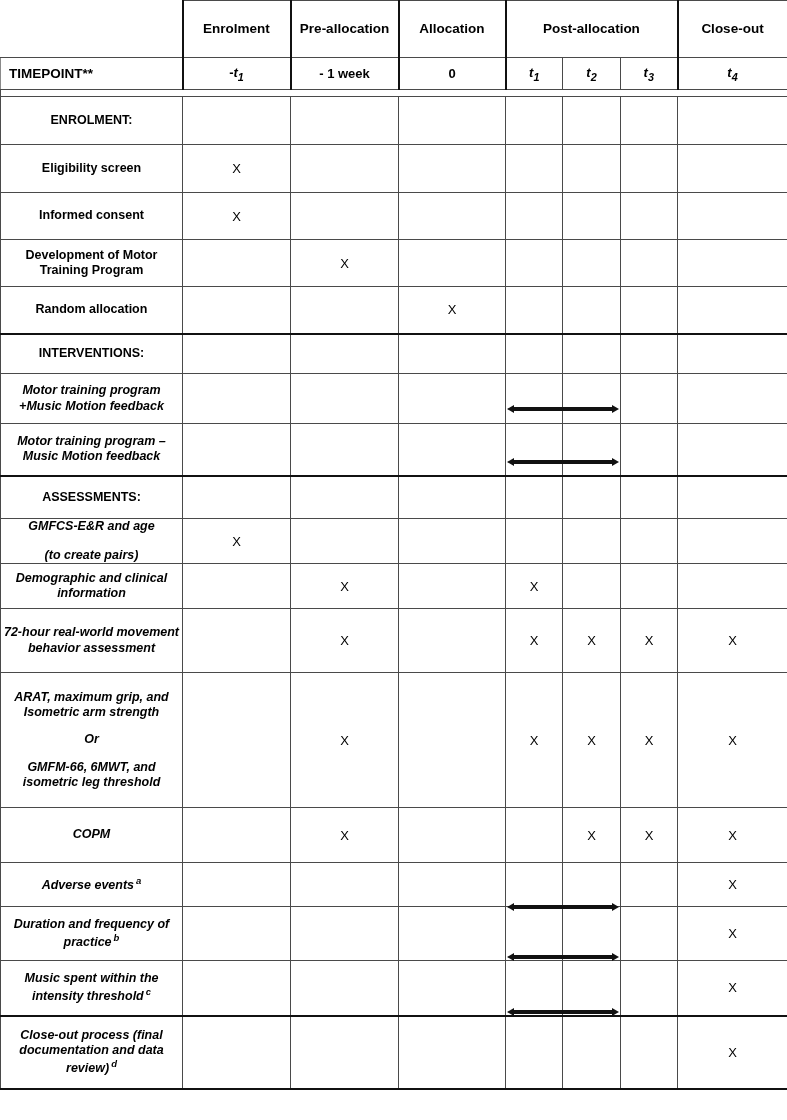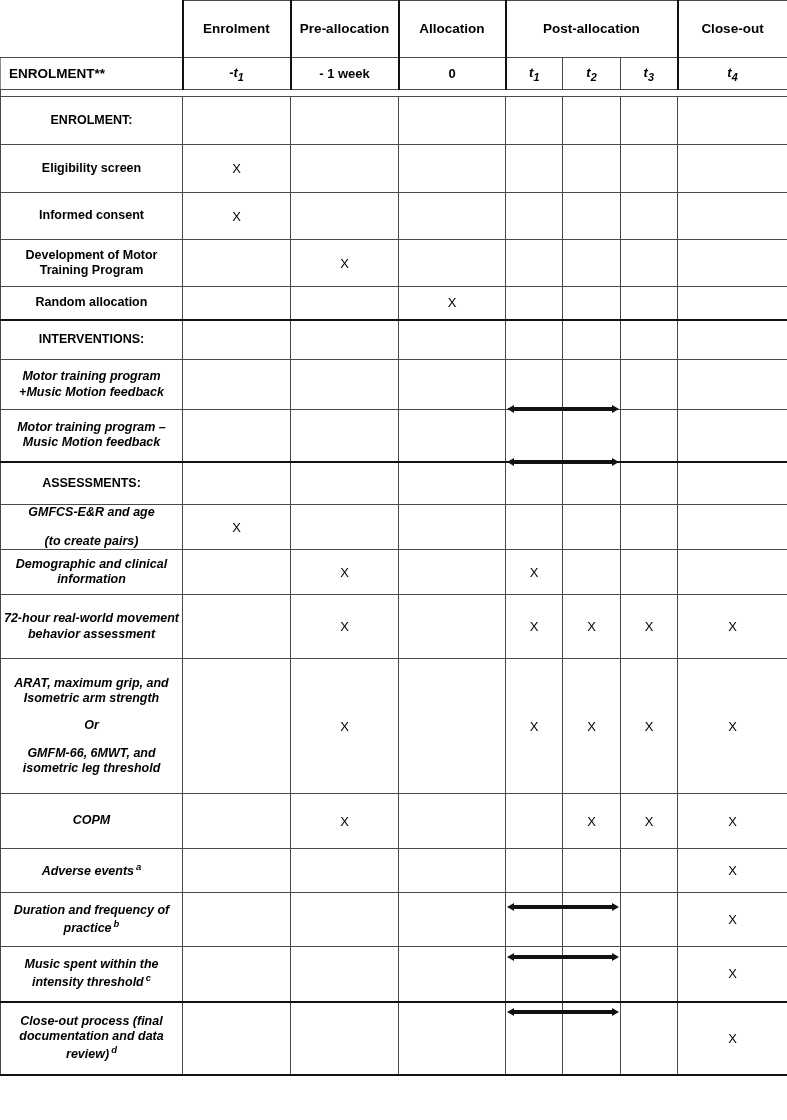--- a/index.html
+++ b/index.html
@@ -174,21 +174,21 @@
     <thead>
       <tr class="hdr-top">
         <th class="blank-corner"></th>
         <th class="grp">Enrolment</th>
         <th class="grp">Pre-allocation</th>
         <th class="grp">Allocation</th>
         <th class="grp" colspan="3">Post-allocation</th>
         <th class="grp">Close-out</th>
       </tr>
       <tr class="hdr-time">
-        <td class="tp-label">ENROLMENT**</td>
+        <td class="tp-label">TIMEPOINT**</td>
         <td class="sep-strong">-<i>t<sub>1</sub></i></td>
         <td class="sep-strong">- 1 week</td>
         <td class="sep-strong">0</td>
         <td><i>t<sub>1</sub></i></td>
         <td><i>t<sub>2</sub></i></td>
         <td class="sep-strong"><i>t<sub>3</sub></i></td>
         <td class="sep-strong"><i>t<sub>4</sub></i></td>
       </tr>
     </thead>
 
@@ -235,21 +235,21 @@
         <td class="rowlabel">Development of Motor Training Program</td>
         <td class="cell-enrol"></td>
         <td><span class="xmark">X</span></td>
         <td></td>
         <td class="cell-t1"></td>
         <td></td>
         <td></td>
         <td class="cell-t4"></td>
       </tr>
 
-      <tr style="height:33px">
+      <tr style="height:47px">
         <td class="rowlabel">Random allocation</td>
         <td class="cell-enrol"></td>
         <td></td>
         <td><span class="xmark">X</span></td>
         <td class="cell-t1"></td>
         <td></td>
         <td></td>
         <td class="cell-t4"></td>
       </tr>
 

